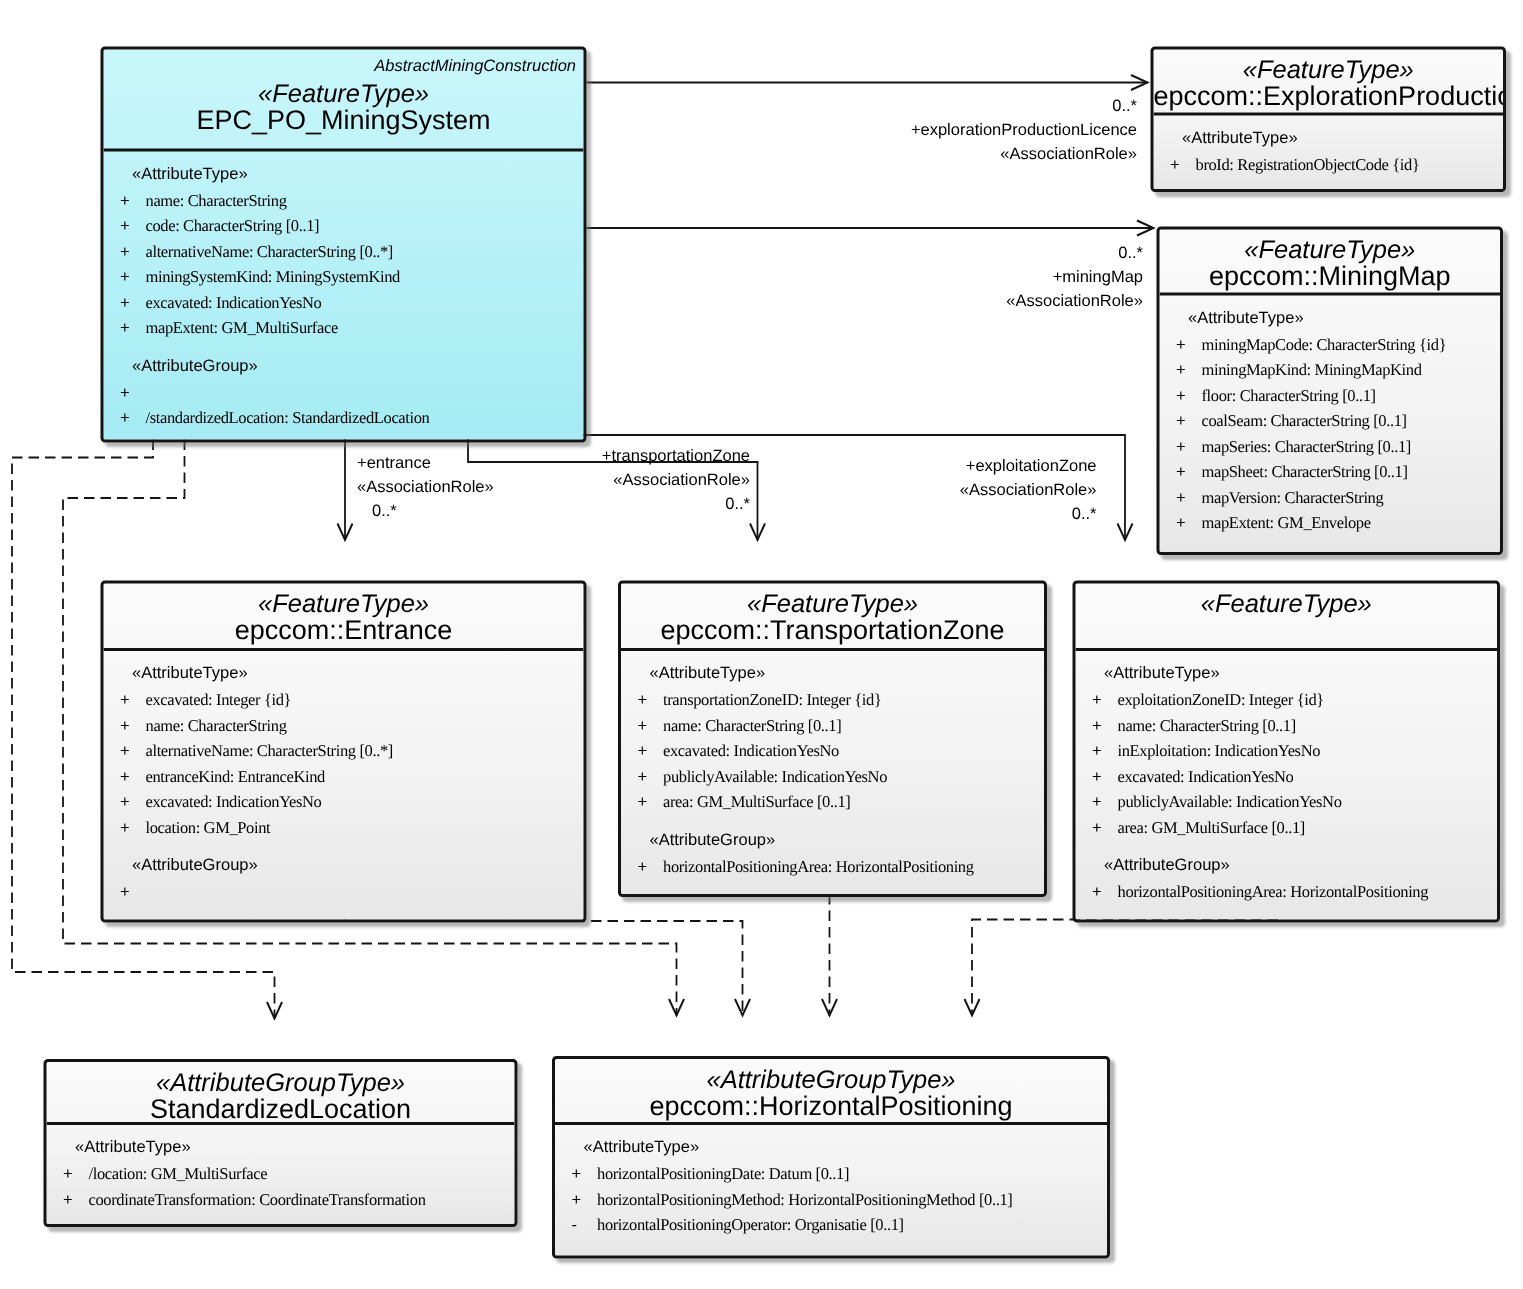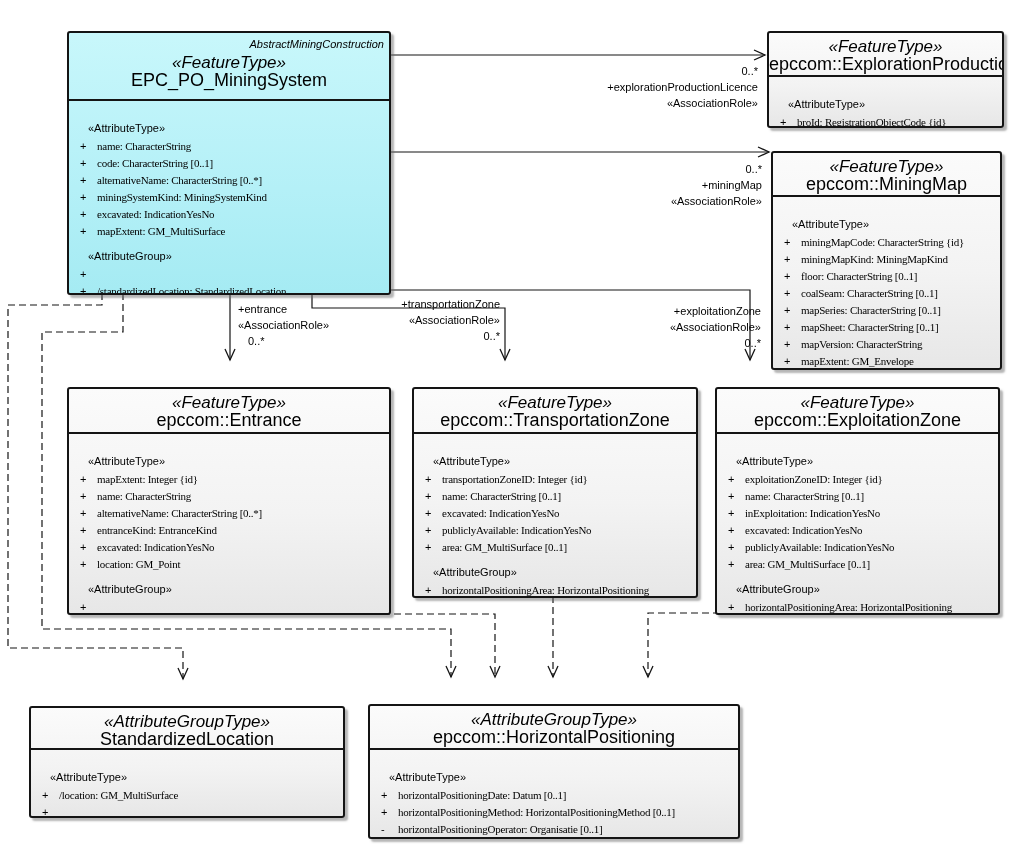--- a/index.html
+++ b/index.html
@@ -14,21 +14,21 @@
     background:linear-gradient(180deg,#fbfbfb 0%,#f3f3f3 55%,#e7e7e7 100%);
     box-shadow:3px 3px 2px rgba(110,110,110,0.5);
     font-size:11px;line-height:16px;overflow:hidden;margin-top:24px;
   }
   .uml-box.cyan{background:linear-gradient(180deg,#c8f7fb 0%,#b4f0f7 60%,#a5ebf3 100%);}
   .hdr{box-sizing:border-box;border-bottom:2px solid #141414;text-align:center;padding-top:6px;}
   .hdr.tall{padding-top:1px;}
   .tagline{font-style:italic;text-align:right;padding:2px 5px 3px 0;font-size:11px;}
   .stereo{font-size:17px;line-height:16px;font-style:italic;}
   .cname{font-weight:normal;font-size:18px;line-height:18px;}
-  .cbody{padding:16px 2px 2px 2px;}
+  .cbody{padding:4px 2px 2px 2px;}
   .sect{padding-left:17px;margin:3px 0 2px 0;white-space:nowrap;}
   .sect.grp{margin-top:8px;}
   .arow{display:flex;line-height:17px;white-space:nowrap;}
   .vis{flex:0 0 26px;box-sizing:border-box;padding-left:9px;}
   .atxt{letter-spacing:-0.25px;font-family:Liberation Serif, serif;}
   .edge-label{position:absolute;z-index:3;font-size:11px;line-height:16px;white-space:nowrap;}
   .edge-label.right{text-align:right;}
   .edge-label .mult-indent{margin-left:10px;}
 </style>
 </head>
@@ -157,21 +157,21 @@
 
   <div class="uml-box" style="left:67px;top:363px;width:324px;height:228px">
     <div class="hdr" style="height:45px">
       <div class="stereo">«FeatureType»</div>
       <div class="cname">epccom::Entrance</div>
     </div>
     <div class="cbody">
       <div class="sect">«AttributeType»</div>
       <div class="arow">
           <span class="vis">+</span>
-          <span class="atxt">mapExtent: Integer {id}</span>
+          <span class="atxt">excavated: Integer {id}</span>
         </div>
       <div class="arow">
           <span class="vis">+</span>
           <span class="atxt">name: CharacterString</span>
         </div>
       <div class="arow">
           <span class="vis">+</span>
           <span class="atxt">alternativeName: CharacterString [0..*]</span>
         </div>
       <div class="arow">
@@ -224,21 +224,20 @@
       <div class="arow">
           <span class="vis">+</span>
           <span class="atxt">horizontalPositioningArea: HorizontalPositioning</span>
         </div>
     </div>
   </div>
 
   <div class="uml-box" style="left:715px;top:363px;width:285px;height:228px">
     <div class="hdr" style="height:45px">
       <div class="stereo">«FeatureType»</div>
-      <div class="cname">epccom::ExploitationZone</div>
     </div>
     <div class="cbody">
       <div class="sect">«AttributeType»</div>
       <div class="arow">
           <span class="vis">+</span>
           <span class="atxt">exploitationZoneID: Integer {id}</span>
         </div>
       <div class="arow">
           <span class="vis">+</span>
           <span class="atxt">name: CharacterString [0..1]</span>
@@ -273,20 +272,21 @@
       <div class="cname">StandardizedLocation</div>
     </div>
     <div class="cbody">
       <div class="sect">«AttributeType»</div>
       <div class="arow">
           <span class="vis">+</span>
           <span class="atxt">/location: GM_MultiSurface</span>
         </div>
       <div class="arow">
           <span class="vis">+</span>
+          <span class="atxt">coordinateTransformation: CoordinateTransformation</span>
         </div>
     </div>
   </div>
 
   <div class="uml-box" style="left:368px;top:680px;width:372px;height:135px">
     <div class="hdr" style="height:44px">
       <div class="stereo">«AttributeGroupType»</div>
       <div class="cname">epccom::HorizontalPositioning</div>
     </div>
     <div class="cbody">
@@ -323,19 +323,19 @@
     <div>«AssociationRole»</div>
     <div class="mult-indent">0..*</div>
   </div>
 
   <div class="edge-label right" style="right:515px;top:296px">
     <div>+transportationZone</div>
     <div>«AssociationRole»</div>
     <div>0..*</div>
   </div>
 
-  <div class="edge-label right" style="right:254px;top:303px">
+  <div class="edge-label right" style="right:284px;top:303px">
     <div>+exploitationZone</div>
     <div>«AssociationRole»</div>
     <div>0..*</div>
   </div>
 
 </div>
 
 </body></html>

